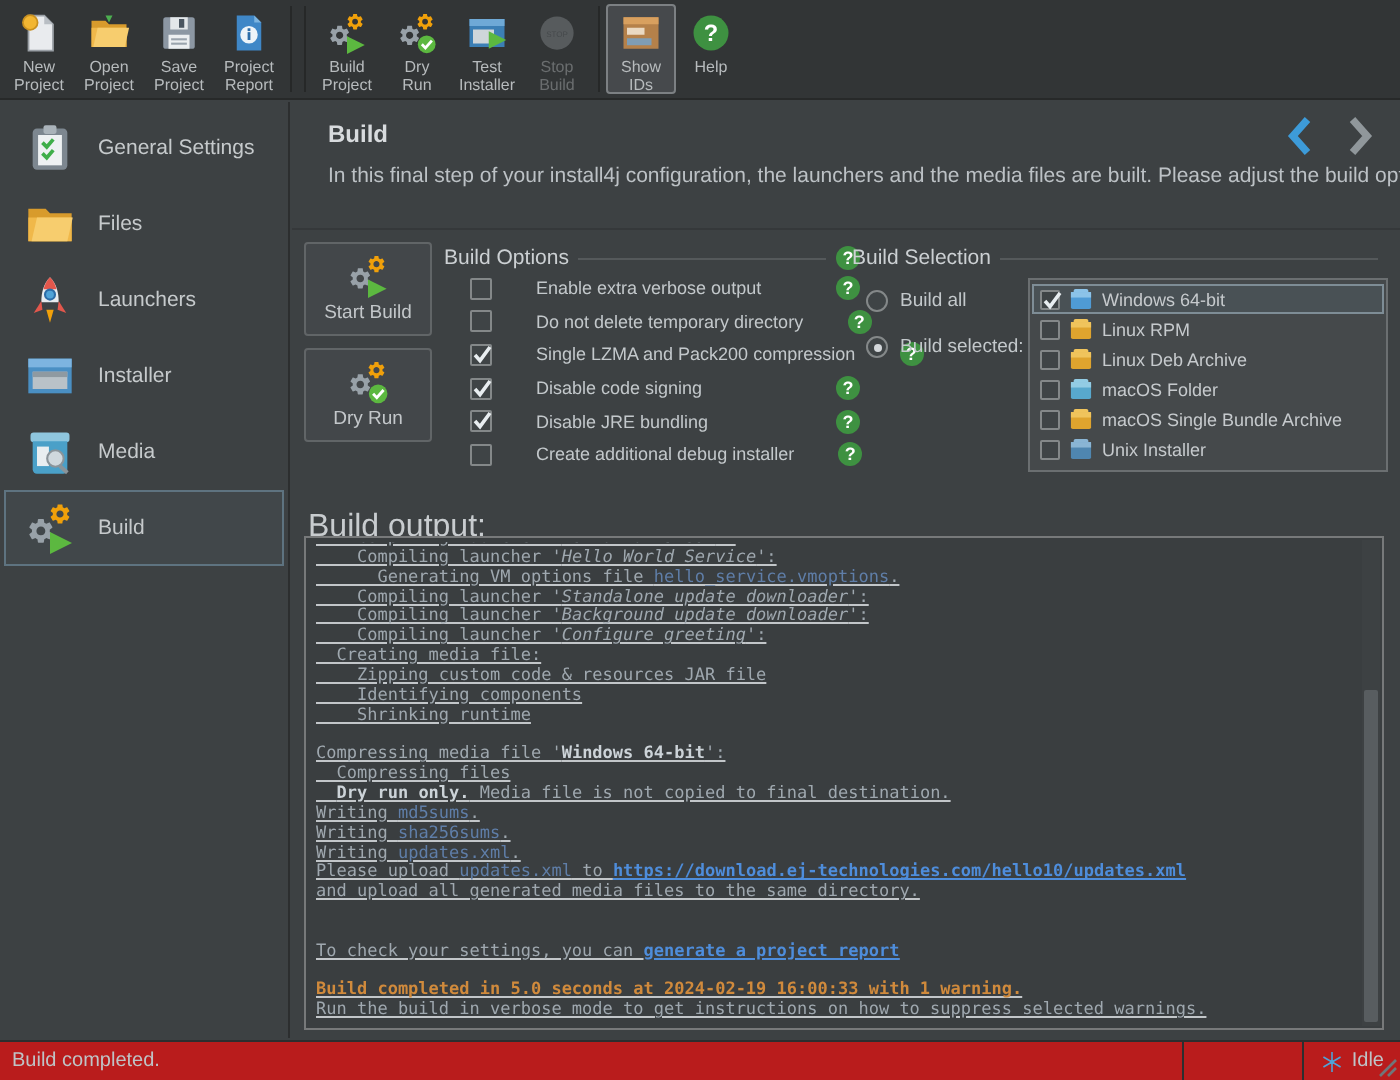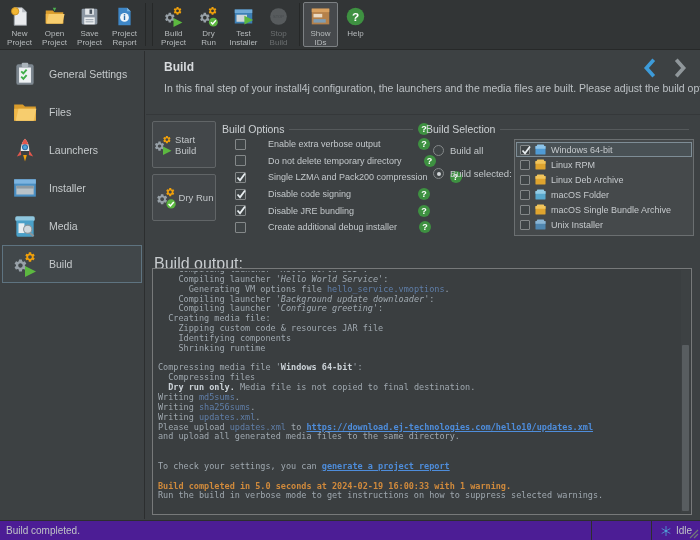--- a/index.html
+++ b/index.html
@@ -33,21 +33,21 @@
   
   .content{position:absolute;left:146px;top:51px;right:0;bottom:21px;background:#3d4143;}
   .page-title{position:absolute;left:18px;top:9px;font-size:12px;font-weight:bold;color:#d8dbde;}
   .nav{position:absolute;right:10px;top:6px;display:flex;gap:6px;}
   .nav span{width:22px;height:22px;display:block;}
   .nav svg{width:100%;height:100%;display:block;}
   .page-desc{position:absolute;left:18px;top:30px;width:660px;font-size:10.5px;line-height:1.35;color:#bcc1c5;}
   .hrline{position:absolute;left:0;right:0;top:63px;border-top:1px solid #35383a;}
   
   .big-btn{position:absolute;left:6px;width:64px;height:47px;background:#43474a;border:1px solid #616567;
-           border-radius:2px;display:flex;flex-direction:row;align-items:center;justify-content:center;
+           border-radius:2px;display:flex;flex-direction:column;align-items:center;justify-content:center;
            gap:2px;cursor:default;}
   .big-btn .bicon{width:22px;height:22px;}
   .big-btn .bicon svg{width:100%;height:100%;display:block;}
   .big-btn .blabel{font-size:9.5px;color:#c3c7ca;}
   #btn-start{top:70px;} #btn-dry{top:123px;}
   
   .options{position:absolute;left:76px;top:71px;width:208px;}
   .group-title-row{display:flex;align-items:center;height:14px;}
   .group-title{font-size:10.5px;color:#ccd0d3;white-space:nowrap;}
   .sep{flex:1;height:1px;background:#55595b;margin:0 5px;}
@@ -69,31 +69,31 @@
   .media-row.selected{border-color:#7e8d96;background:rgba(110,140,165,.12);}
   .media-row .cb{width:10px;height:10px;}
   .micon{width:11px;height:11px;flex:0 0 auto;}
   .micon svg{width:100%;height:100%;display:block;}
   .media-label{font-size:9px;color:#c6cacd;white-space:nowrap;}
   
   .out-label{position:absolute;left:8px;top:204px;font-size:16px;color:#c8cccf;}
   .console{position:absolute;left:6px;right:8px;top:217px;bottom:4px;background:#3a3e40;
            border:1px solid #77797a;overflow:hidden;}
   .console-inner{position:absolute;left:5px;top:2px;right:14px;bottom:0;overflow:hidden;
-                 font-family:"DejaVu Sans Mono",monospace;font-size:8.5px;line-height:9.85px;}
+                 font-family:"DejaVu Sans Mono",monospace;font-size:8.5px;line-height:9.85px;text-decoration:underline;}
   .console-inner .cline:first-child{margin-top:-6px;}
   .cline{white-space:pre;min-height:9.85px;color:#9fa8af;}
   .seg.p{color:#9fa8af;} .seg.i{color:#9fa8af;font-style:italic;}
   .seg.f{color:var(--file);} .seg.b{color:#ccd3d8;font-weight:bold;}
   .seg.l{color:var(--link);font-weight:bold;text-decoration:underline;}
   .seg.w{color:var(--warn);font-weight:bold;}
   .scrollbar{position:absolute;right:1px;top:1px;bottom:1px;width:9px;background:#3d4143;}
   .thumb{position:absolute;left:1px;right:1px;top:31%;height:68%;background:#585d60;border-radius:1px;}
   
-  .statusbar{position:absolute;left:0;right:0;bottom:0;height:20px;background:#4c1d95;
+  .statusbar{position:absolute;left:0;right:0;bottom:0;height:20px;background:#b91c1c;
              border-top:1px solid #2c2e2f;display:flex;align-items:center;font-size:10px;color:#bfc3c6;justify-content:space-between;}
   .status-left{padding-left:6px;flex:1;}
   .status-cell{height:100%;display:flex;align-items:center;border-left:1px solid #2c2e2f;padding:0 8px;gap:4px;}
   .status-cell.empty{width:60px;}
   .flake{width:12px;height:12px;} .flake svg{width:100%;height:100%;display:block;}
   .grip{position:absolute;right:1px;bottom:1px;width:12px;height:12px;}
 </style>
 </head>
 <body>
 
@@ -496,20 +496,21 @@
           </div>
         </div>
     </div>
 
     <div class="out-label">Build output:</div>
     <div class="console">
       <div class="console-inner" id="console-lines">
           <div class="cline"><span class="seg p">    Compiling launcher '</span><span class="seg i">Hello World GUI</span><span class="seg p">':</span></div>
           <div class="cline"><span class="seg p">    Compiling launcher '</span><span class="seg i">Hello World Service</span><span class="seg p">':</span></div>
           <div class="cline"><span class="seg p">      Generating VM options file </span><span class="seg f">hello_service.vmoptions</span><span class="seg p">.</span></div>
+          <div class="cline"><span class="seg p">    Compiling launcher '</span><span class="seg i">Standalone update downloader</span><span class="seg p">':</span></div>
           <div class="cline"><span class="seg p">    Compiling launcher '</span><span class="seg i">Background update downloader</span><span class="seg p">':</span></div>
           <div class="cline"><span class="seg p">    Compiling launcher '</span><span class="seg i">Configure greeting</span><span class="seg p">':</span></div>
           <div class="cline"><span class="seg p">  Creating media file:</span></div>
           <div class="cline"><span class="seg p">    Zipping custom code &amp; resources JAR file</span></div>
           <div class="cline"><span class="seg p">    Identifying components</span></div>
           <div class="cline"><span class="seg p">    Shrinking runtime</span></div>
           <div class="cline"></div>
           <div class="cline"><span class="seg p">Compressing media file '</span><span class="seg b">Windows 64-bit</span><span class="seg p">':</span></div>
           <div class="cline"><span class="seg p">  Compressing files</span></div>
           <div class="cline"><span class="seg p">  </span><span class="seg b">Dry run only.</span><span class="seg p"> Media file is not copied to final destination.</span></div>

